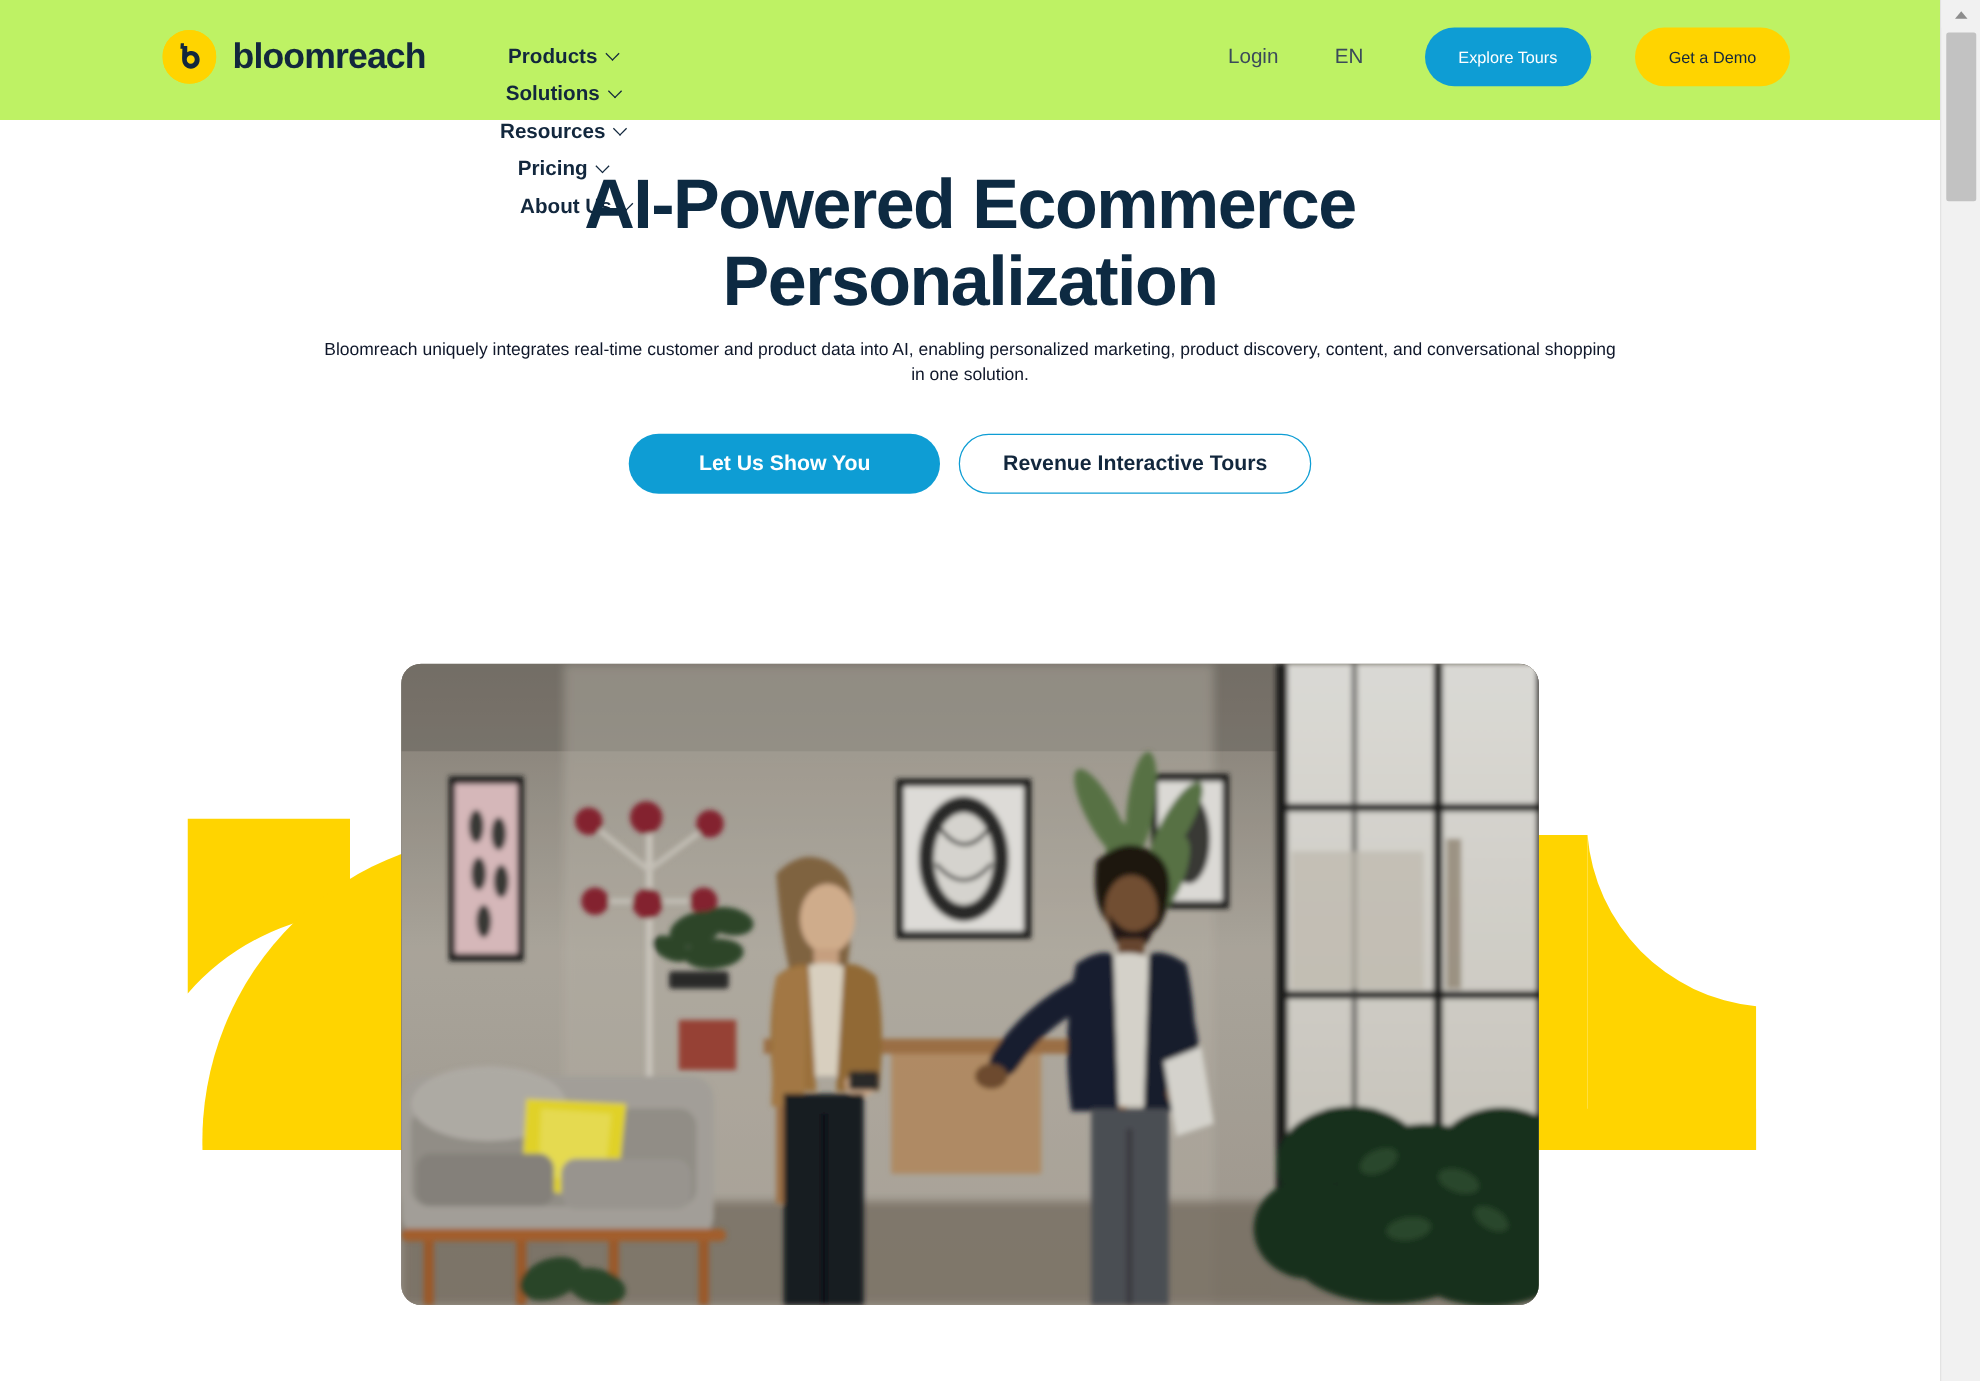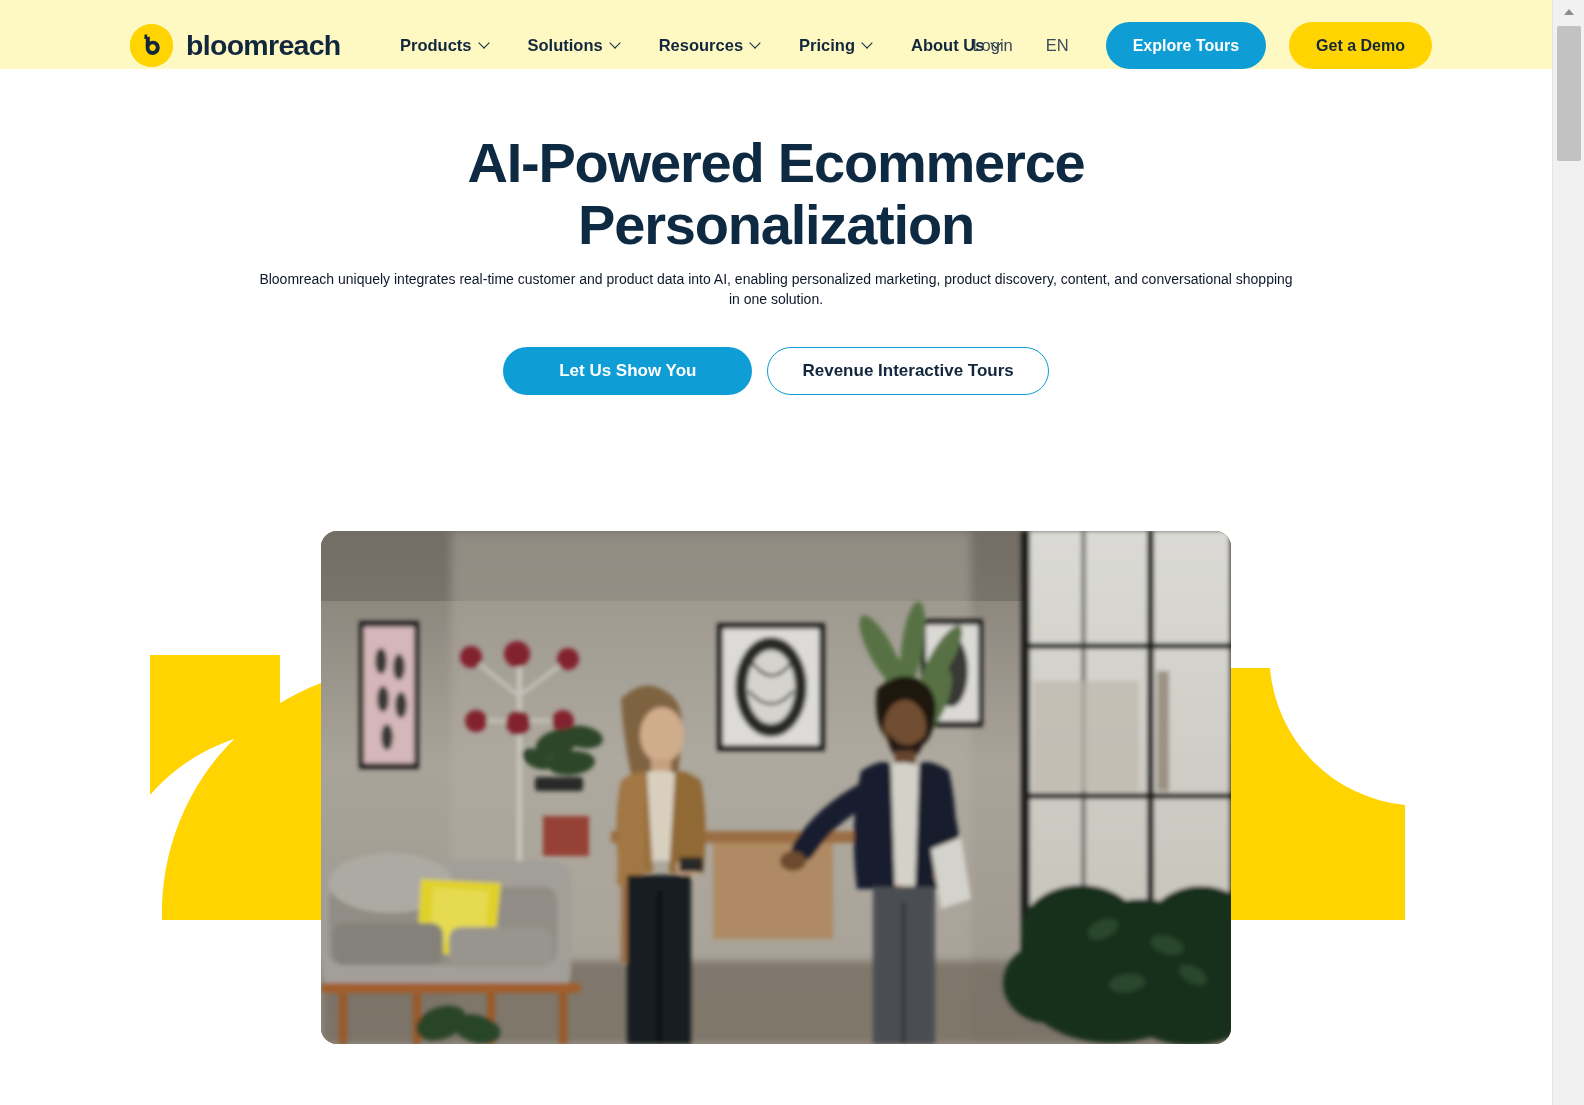--- a/index.html
+++ b/index.html
@@ -28,22 +28,22 @@
     height: 1105px;
     background: #ffffff;
     overflow: hidden;
   }
 
   
   #header {
     position: absolute;
     left: 0; top: 0;
     width: 1552px;
-    height: 69px;
-    background: #fef9c3;
+    height: 96px;
+    background: #bef264;
     display: flex;
     align-items: center;
   }
 
   .logo-wrap {
     position: absolute;
     left: 130px; top: 24px;
     display: flex;
     align-items: center;
     gap: 13px;
@@ -65,20 +65,21 @@
     line-height: 1;
     white-space: nowrap;
   }
 
   #main-nav {
     position: absolute;
     left: 400px; top: 30px;
     display: flex;
     align-items: center;
     gap: 0px;
+    flex-direction: column;
   }
   .nav-item {
     display: flex;
     align-items: center;
     gap: 7px;
     padding: 0 17px 0 0;
     margin-right: 21px;
     font-size: 16.5px;
     font-weight: bold;
     color: #12273d;
@@ -102,41 +103,41 @@
     border-right: 1.6px solid #12273d;
     border-bottom: 1.6px solid #12273d;
     transform: rotate(45deg);
   }
 
   #header-right {
     position: absolute;
     right: 120px; top: 22px;
     display: flex;
     align-items: center;
-    gap: 4px;
+    gap: 16px;
   }
   .login-link {
     font-size: 16.5px;
     color: #3b4a5a;
     cursor: pointer;
     margin-right: 29px;
     white-space: nowrap;
   }
   .lang-link {
     font-size: 16.5px;
     color: #3b4a5a;
     cursor: pointer;
     margin-right: 33px;
     white-space: nowrap;
   }
   .btn-pill {
     border: none;
     border-radius: 30px;
-    font-size: 16px;
-    font-weight: bold;
+    font-size: 13px;
+    font-weight: normal;
     font-family: "Liberation Sans", sans-serif;
     cursor: pointer;
     white-space: nowrap;
     display: flex;
     align-items: center;
     justify-content: center;
   }
   .btn-tours {
     background: #0e9dd4;
     color: #ffffff;

